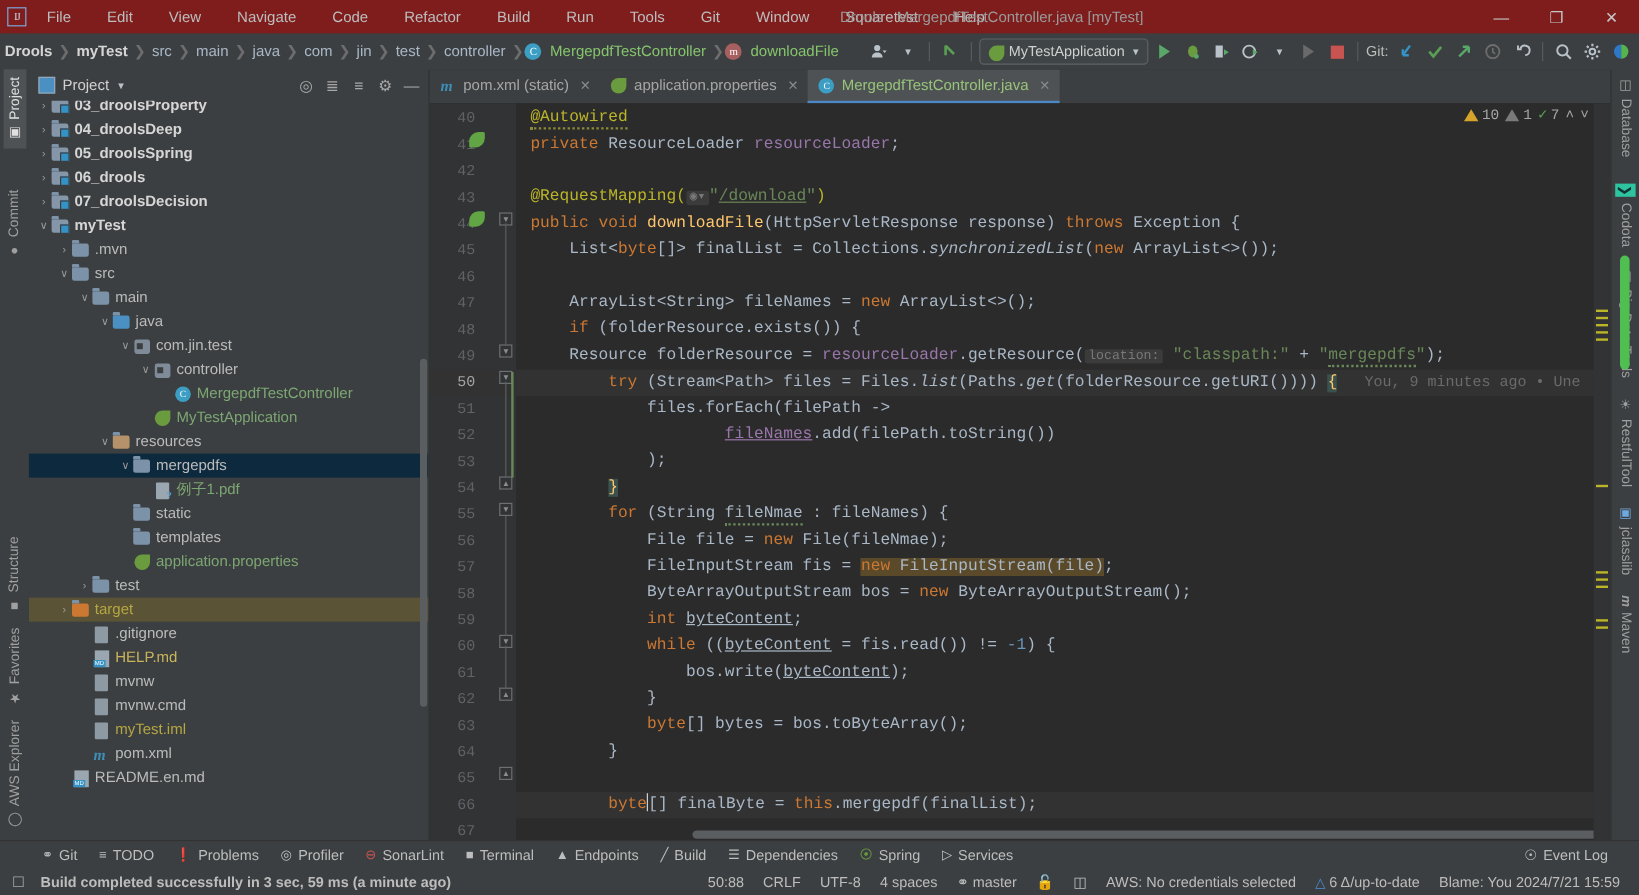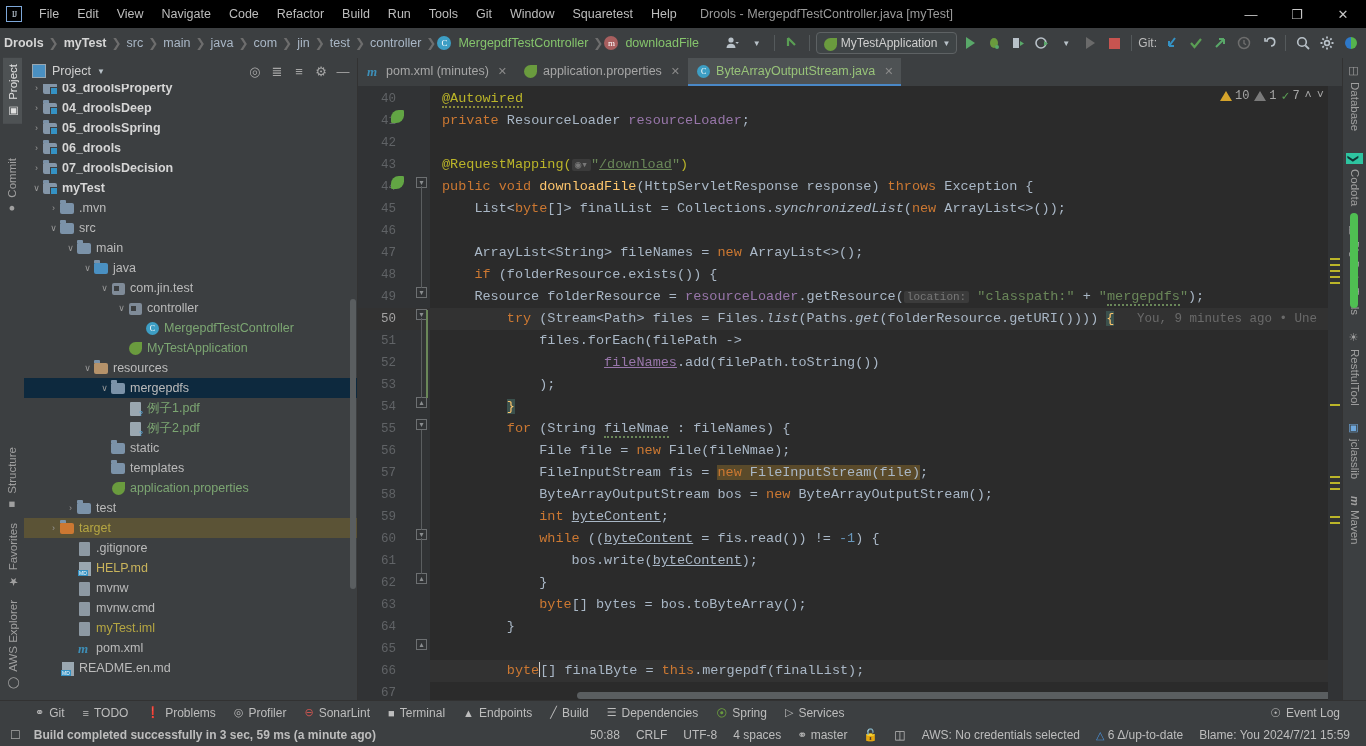--- a/index.html
+++ b/index.html
@@ -8,29 +8,29 @@
     background: #3c3f41;
     font-family: "Liberation Sans", sans-serif;
     font-size: 12px;
     color: #bbbbbb;
     overflow: hidden;
   }
   .app { position: relative; width: 1366px; height: 746px; display: flex; flex-direction: column; }
 
   
   .titlebar {
-    height: 28px; background: #000000; display: flex; align-items: center;
+    height: 28px; background: #7f1d1d; display: flex; align-items: center;
     flex: 0 0 28px; position: relative;
   }
   .ij-logo {
     width: 16px; height: 16px; margin: 0 8px 0 6px; border: 1px solid #7da7d9;
     color: #c9d6e3; font-size: 9px; display: flex; align-items: center; justify-content: center;
     font-family: "Liberation Serif", serif; letter-spacing: -1px;
   }
-  .menu { display: flex; align-items: center; gap: 0; }
+  .menu { display: flex; align-items: center; gap: 12px; }
   .menu-item {
     padding: 4px 9px; color: #bdbdbd; font-size: 12.5px; white-space: nowrap;
   }
   .title-text {
     position: absolute; left: 700px; color: #9a9a9a; font-size: 12.5px; white-space: nowrap;
   }
   .win-controls { position: absolute; right: 0; top: 0; height: 28px; display: flex; }
   .win-btn { width: 46px; height: 28px; display: flex; align-items: center; justify-content: center;
              color: #c6c6c6; font-size: 13px; }
 
@@ -583,28 +583,20 @@
             </div>
             <div class="row">
               <span style="display:inline-block;width:91px;flex:0 0 91px;"></span>
               <span class="arrow none">›</span>
               <span class="ic">
                 <span class="pdfic"></span>
               </span>
               <span class="lbl green">例子1.pdf</span>
             </div>
             <div class="row">
-              <span style="display:inline-block;width:91px;flex:0 0 91px;"></span>
-              <span class="arrow none">›</span>
-              <span class="ic">
-                <span class="pdfic"></span>
-              </span>
-              <span class="lbl green">例子2.pdf</span>
-            </div>
-            <div class="row">
               <span style="display:inline-block;width:74px;flex:0 0 74px;"></span>
               <span class="arrow none">›</span>
               <span class="ic">
                 <span class="folder"></span>
               </span>
               <span class="lbl">static</span>
             </div>
             <div class="row">
               <span style="display:inline-block;width:74px;flex:0 0 74px;"></span>
               <span class="arrow none">›</span>
@@ -697,35 +689,35 @@
         <div class="tree-scroll"></div>
       </div>
     </div>
 
     <div class="editor-area">
       <div class="tabs">
         <div class="tab">
           <span class="tabic">
               <span class="mic">m</span>
             </span>
-          <span>pom.xml (minutes)</span>
+          <span>pom.xml (static)</span>
           <span class="x">✕</span>
         </div>
         <div class="tab">
           <span class="tabic">
               <span class="leafic" style="top:1px;left:1px;"></span>
             </span>
           <span>application.properties</span>
           <span class="x">✕</span>
         </div>
         <div class="tab active">
           <span class="tabic">
               <span class="circic c">C</span>
             </span>
-          <span>ByteArrayOutputStream.java</span>
+          <span>MergepdfTestController.java</span>
           <span class="x">✕</span>
         </div>
       </div>
 
       <div class="ed-wrap">
 
         <div class="gutter">
           <div id="gutter-lines">
               <div class="gline">40</div>
               <div class="gline">41</div>

